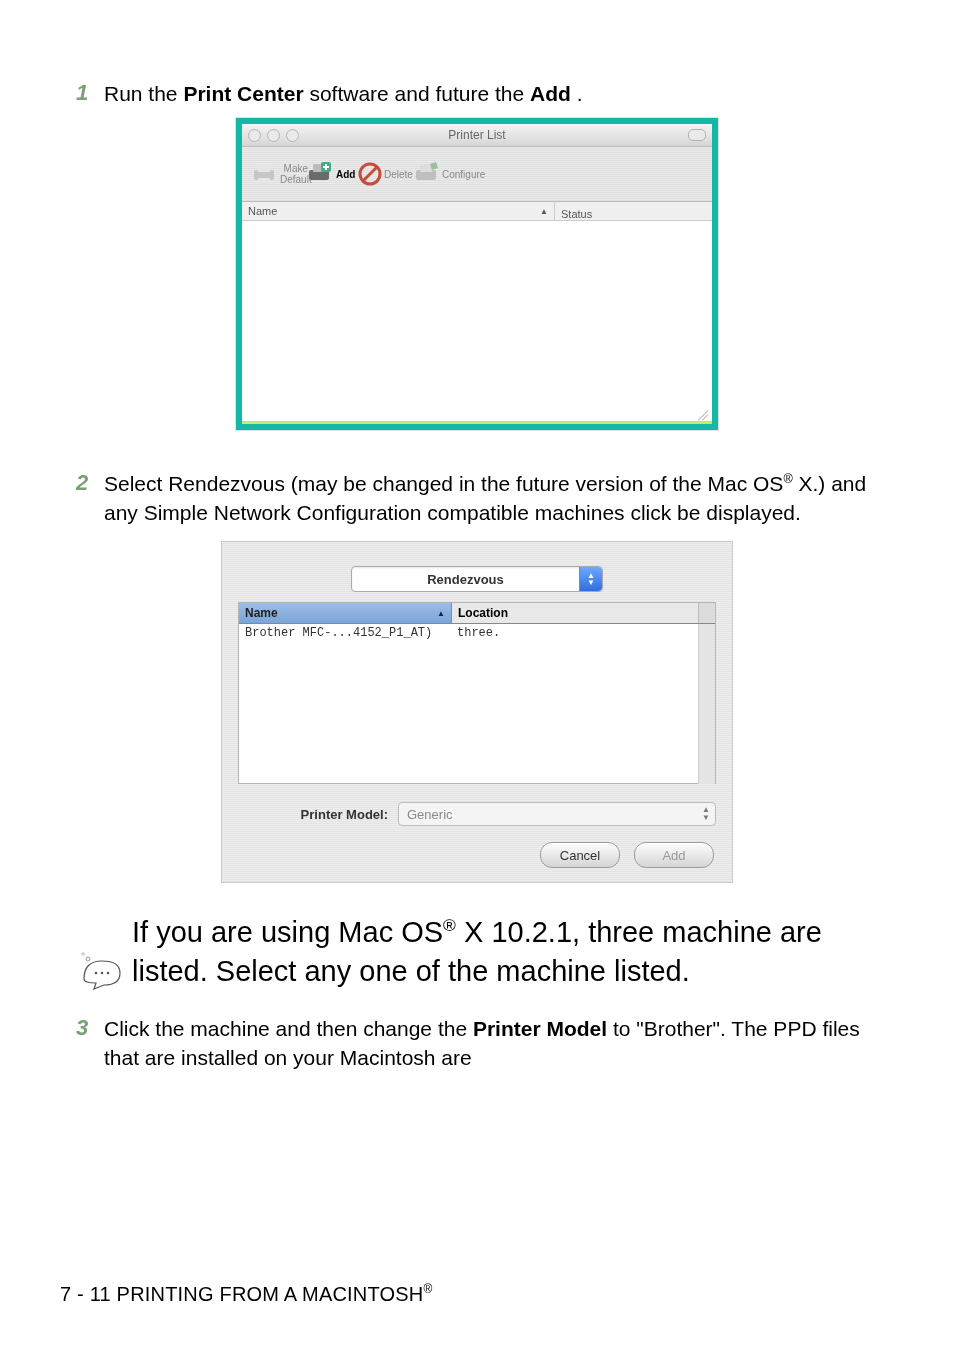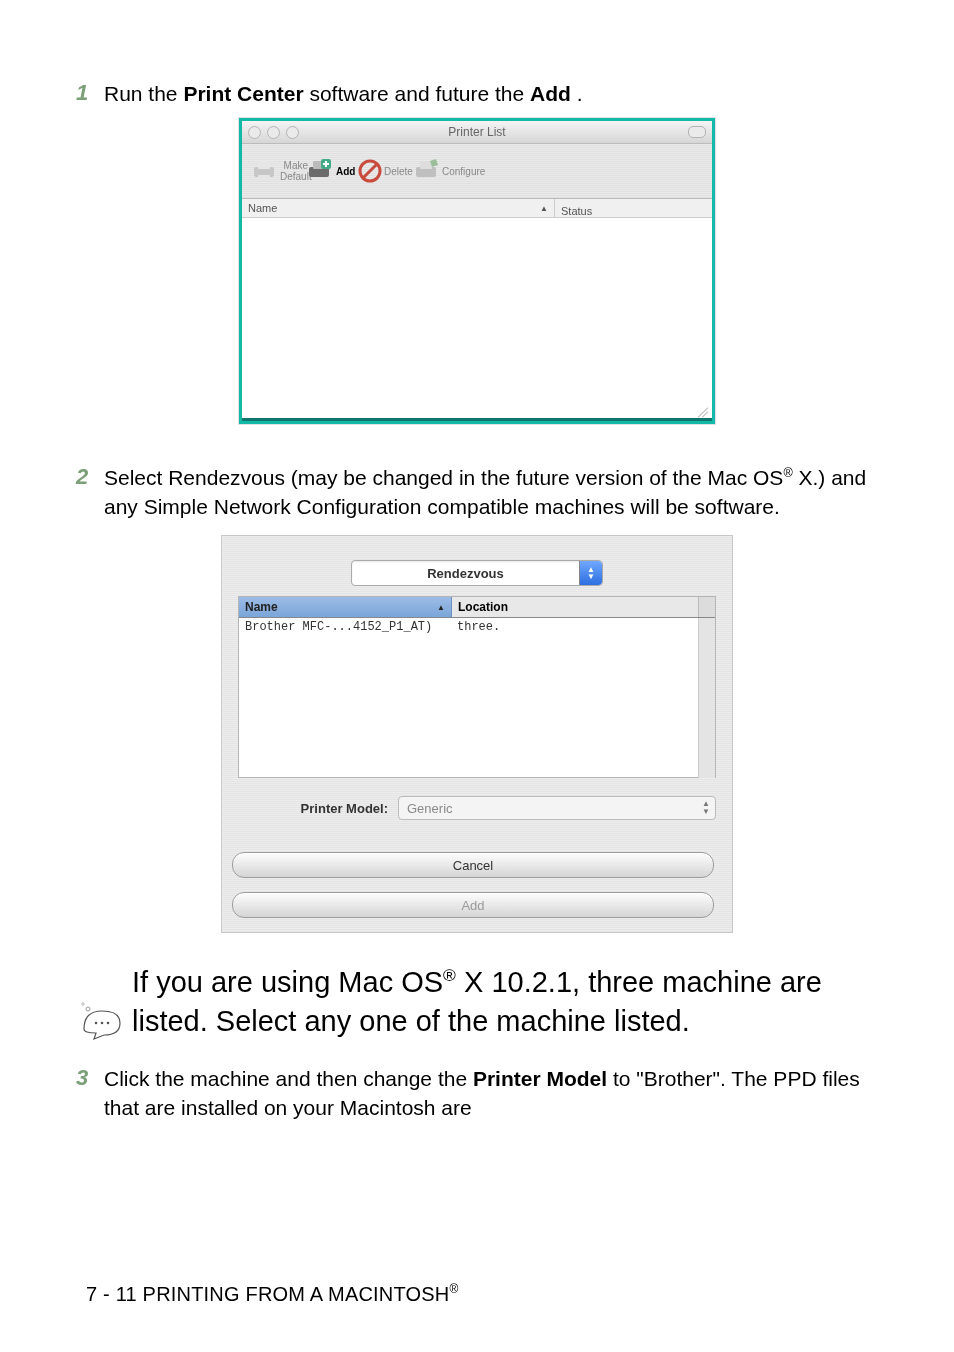--- a/index.html
+++ b/index.html
@@ -36,22 +36,22 @@
   sup.reg {
     font-size: 0.6em;
     vertical-align: super;
   }
 
   
   .window1 {
     width: 470px;
     height: 300px;
     margin: 2px auto 40px auto;
-    border: 3px solid #14b8a6;
-    background: #0f766e;
+    border: 6px solid #14b8a6;
+    background: #bef264;
     box-shadow: 0 0 0 1px #e2e2e2;
     font-family: "Lucida Grande", Arial, sans-serif;
     color: #5b5b5b;
   }
   .titlebar {
     height: 22px;
     background: linear-gradient(#f4f4f4, #d6d6d6);
     border-bottom: 1px solid #bbb;
     display: flex;
     align-items: center;
@@ -160,57 +160,56 @@
   }
   .ib-body { display: flex; height: 160px; }
   .ib-body .b-main { flex: 1; font-size: 12px; }
   .ib-body .b-scroll { flex: 0 0 16px; background: #e4e4e4;
     border-left: 1px solid #ccc; }
   .ib-row { display: flex; font-family: Liberation Mono, monospace; }
   .ib-row .c-name { flex: 0 0 200px; padding: 2px 6px; }
   .ib-row .c-loc  { flex: 1; padding: 2px 6px; }
   .row-model {
     display: flex; align-items: center; gap: 10px;
-    margin: 0 6px 32px 6px; font-size: 13px;
+    margin: 0 6px 16px 6px; font-size: 13px;
   }
   .row-model .lbl { width: 150px; text-align: right; font-weight: bold; }
   .model-select {
     flex: 1; height: 22px; background: #f4f4f4;
     border: 1px solid #bbb; border-radius: 4px;
     display: flex; align-items: center;
     color: #8a8a8a;
   }
   .model-select .ms-text { flex: 1; padding-left: 8px; }
   .model-select .ms-cap {
     width: 18px; text-align: center; font-size: 8px; line-height: 8px;
     color: #777;
   }
   .row-btns {
     display: flex; justify-content: flex-end; gap: 14px;
     padding: 0 8px 4px 0;
-    flex-direction: column;
   }
   .aqua-btn {
     min-width: 78px; height: 24px; border-radius: 12px;
     background: linear-gradient(#fdfdfd, #d5d5d5);
     border: 1px solid #9c9c9c; font-size: 13px;
     display: flex; align-items: center; justify-content: center;
     box-shadow: inset 0 1px 0 #fff;
   }
   .aqua-btn.disabled { color: #9a9a9a; }
 
   .note {
     display: flex; align-items: flex-end; gap: 8px;
     margin: 24px 0 24px 4px; font-size: 29px; line-height: 1.35;
   }
   .note .icon { flex: 0 0 44px; height: 40px; }
   .note .text { flex: 1; }
 
   .footer {
-    position: absolute; left: 86px; bottom: 46px;
+    position: absolute; left: 60px; bottom: 46px;
     font-size: 20px; letter-spacing: 0.2px;
   }
 
   
   .svg-printer { fill: #c7c7c7; }
   .svg-add { fill: #6b6b6b; }
   .svg-configure { fill: #bfbfbf; }
 </style>
 </head>
 <body>
@@ -294,21 +293,21 @@
       <div class="resize"></div>
     </div>
   </div>
 
   <div class="step">
     <div class="num">2</div>
     <div class="body">
       <span>Select Rendezvous (may be changed in the future version of the </span>
       <span>Mac OS</span><sup class="reg">®</sup>
       <span> X.) and any Simple Network Configuration compatible </span>
-      <span>machines will be software.</span>
+      <span>machines click be displayed.</span>
     </div>
   </div>
 
   <div class="window2">
     <div class="row-select">
       <div class="select-aqua">
         <div class="sel-text">Rendezvous</div>
         <div class="sel-cap">▲<br>▼</div>
       </div>
     </div>

